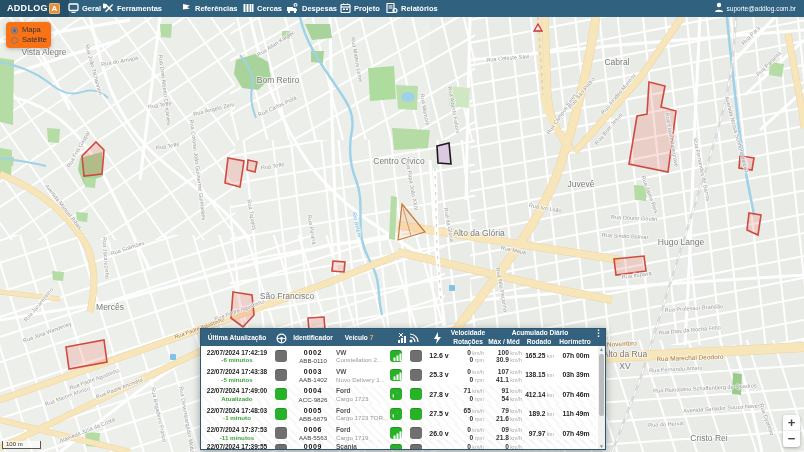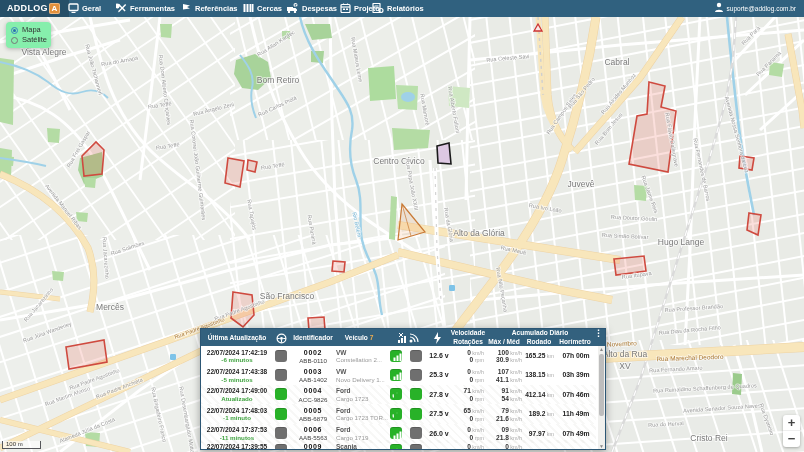--- a/index.html
+++ b/index.html
@@ -4,21 +4,21 @@
 *{margin:0;padding:0;box-sizing:border-box}
 body{width:804px;height:452px;overflow:hidden;position:relative;font-family:"Liberation Sans",sans-serif;background:#eceee9}
 #map{position:absolute;left:0;top:0;width:804px;height:452px}
 #nav{position:absolute;left:0;top:0;width:804px;height:17px;background:#30617f;z-index:10}
 #logo{position:absolute;left:0;top:0;width:69px;height:17px;background:#264f68;color:#fff;font-weight:bold;font-size:9px;line-height:17px;padding-left:7px;letter-spacing:.3px}
 #logoicon{position:absolute;left:49px;top:3px;width:11px;height:11px;background:#e2903b;border-radius:2px;color:#fff;font-size:8px;font-weight:bold;text-align:center;line-height:11px;box-shadow:inset 0 0 0 1px rgba(255,255,255,.35)}
 .mi{position:absolute;top:0;height:17px;color:#fff;font-size:7.5px;font-weight:bold;line-height:17px;white-space:nowrap}
 .mi svg{vertical-align:-2px;margin-right:3px}
 #mail{position:absolute;right:8px;top:0;height:17px;color:#fff;font-size:6.5px;line-height:17px}
 #mail svg{vertical-align:-2px;margin-right:3px}
-#layerbox{position:absolute;left:6px;top:22px;width:45px;height:26px;background:#86efac;border-radius:4px;box-shadow:0 1px 4px rgba(0,0,0,.25);z-index:9;padding:3px 0 16px 5px;font-size:7.5px;color:#333}
+#layerbox{position:absolute;left:6px;top:22px;width:45px;height:26px;background:#f97316;border-radius:4px;box-shadow:0 1px 4px rgba(0,0,0,.25);z-index:9;padding:3px 0 16px 5px;font-size:7.5px;color:#333}
 .rrow{height:10px;line-height:10px;display:flex;align-items:center}
 .rad{width:7px;height:7px;border:1px solid #777;border-radius:50%;margin-right:4px;position:relative}
 .rad.on{border-color:#3a84c4}
 .rad.on:after{content:"";position:absolute;left:1px;top:1px;width:3px;height:3px;border-radius:50%;background:#2b6fae}
 #zoomctl{position:absolute;left:783px;top:415px;width:17px;height:32px;background:#fff;border-radius:3px;box-shadow:0 1px 3px rgba(0,0,0,.3);z-index:9;text-align:center;color:#444}
 #zoomctl div{height:16px;line-height:16px;font-size:13px;font-weight:bold}
 #zoomctl div:first-child{border-bottom:1px solid #eee}
 #scalebar{position:absolute;left:2px;top:441px;width:39px;height:8px;border:1.5px solid #55565a;border-top:none;background:rgba(255,255,255,.6);font-size:6px;line-height:7px;padding-left:3px;color:#333;z-index:9}
 #tbl{position:absolute;left:200px;top:328px;width:406px;height:122px;background:#fff;border:1.5px solid #2c5674;box-shadow:0 2px 8px rgba(0,0,0,.35);z-index:20;overflow:hidden}
 #thead{position:absolute;left:0;top:0;width:100%;height:17px;background:#33617e;color:#fff}
@@ -646,21 +646,21 @@
 <text x="690" y="360" font-size="6.5" fill="#a8742c" text-anchor="middle" transform="rotate(-2 690 360)" stroke="#ffffff" stroke-width="1.8" paint-order="stroke" stroke-opacity="0.6">Rua Marechal Deodoro</text>
 <text x="622" y="346" font-size="6.5" fill="#a8742c" text-anchor="middle" transform="rotate(-3 622 346)" stroke="#ffffff" stroke-width="1.8" paint-order="stroke" stroke-opacity="0.6">Novembro</text>
 <text x="200" y="330" font-size="5.6" fill="#a8742c" text-anchor="middle" transform="rotate(-20 200 330)" stroke="#ffffff" stroke-width="1.8" paint-order="stroke" stroke-opacity="0.6">Rua Padre Agostinho</text>
 </svg></div>
 <div id="nav">
     <div id="logo">ADDLOG<span id="logoicon">A</span></div>
     <div class="mi" style="left:68px"><svg width="11" height="10">
         <rect x="1" y="1" width="9" height="6.5" rx="1" fill="none" stroke="#fff" stroke-width="1.3"></rect>
         <line x1="3.5" y1="9.5" x2="7.5" y2="9.5" stroke="#fff" stroke-width="1.3"></line>
       </svg>Geral</div>
-    <div class="mi" style="left:116px"><svg width="11" height="10">
+    <div class="mi" style="left:103px"><svg width="11" height="10">
         <path d="M2.2,0.8 A2.4,2.4 0 1,0 3.6,3.6 L8.6,8.6 L9.6,7.6 L4.6,2.6 A2.4,2.4 0 0,0 2.2,0.8 Z" fill="#fff"></path>
         <path d="M9.2,1 L3,7.2 L1.8,9.4 L4,8.2 L10.2,2 Z" fill="#fff"></path>
       </svg>Ferramentas</div>
     <div class="mi" style="left:181px"><svg width="11" height="10">
         <path d="M2,10 L2,1 L9,2.5 L6,4 L9,5.5 L2,6.5" fill="#fff"></path>
       </svg>Referências</div>
     <div class="mi" style="left:243px"><svg width="11" height="10">
         <g fill="#fff">
           <rect x="0.5" y="1" width="2" height="8"></rect>
           <rect x="3.5" y="1" width="2" height="8"></rect>
@@ -676,21 +676,21 @@
         <text x="9.5" y="3.6" font-size="4" fill="#30617f" text-anchor="middle" font-weight="bold">$</text>
       </svg>Despesas</div>
     <div class="mi" style="left:340px"><svg width="11" height="10">
         <rect x="1" y="1.5" width="9" height="8" rx="1" fill="none" stroke="#fff" stroke-width="1.2"></rect>
         <line x1="1" y1="4" x2="10" y2="4" stroke="#fff" stroke-width="1.2"></line>
         <line x1="3.5" y1="0.5" x2="3.5" y2="2" stroke="#fff" stroke-width="1.2"></line>
         <line x1="7.5" y1="0.5" x2="7.5" y2="2" stroke="#fff" stroke-width="1.2"></line>
         <rect x="3" y="5.5" width="2" height="1.5" fill="#fff"></rect>
         <rect x="6" y="5.5" width="2" height="1.5" fill="#fff"></rect>
       </svg>Projeto</div>
-    <div class="mi" style="left:372px"><svg width="12" height="10">
+    <div class="mi" style="left:386px"><svg width="12" height="10">
         <rect x="1" y="0.5" width="7" height="9" rx="0.5" fill="none" stroke="#fff" stroke-width="1.2"></rect>
         <line x1="2.5" y1="3" x2="6.5" y2="3" stroke="#fff" stroke-width="1"></line>
         <line x1="2.5" y1="5" x2="6.5" y2="5" stroke="#fff" stroke-width="1"></line>
         <circle cx="9" cy="7.5" r="2" fill="none" stroke="#fff" stroke-width="1.2"></circle>
       </svg>Relatórios</div>
     <div id="mail"><svg width="10" height="11">
         <circle cx="5" cy="3" r="2.2" fill="#fff"></circle>
         <path d="M1,10 C1,7 9,7 9,10 Z" fill="#fff"></path>
       </svg>suporte@addlog.com.br</div>
   </div>

